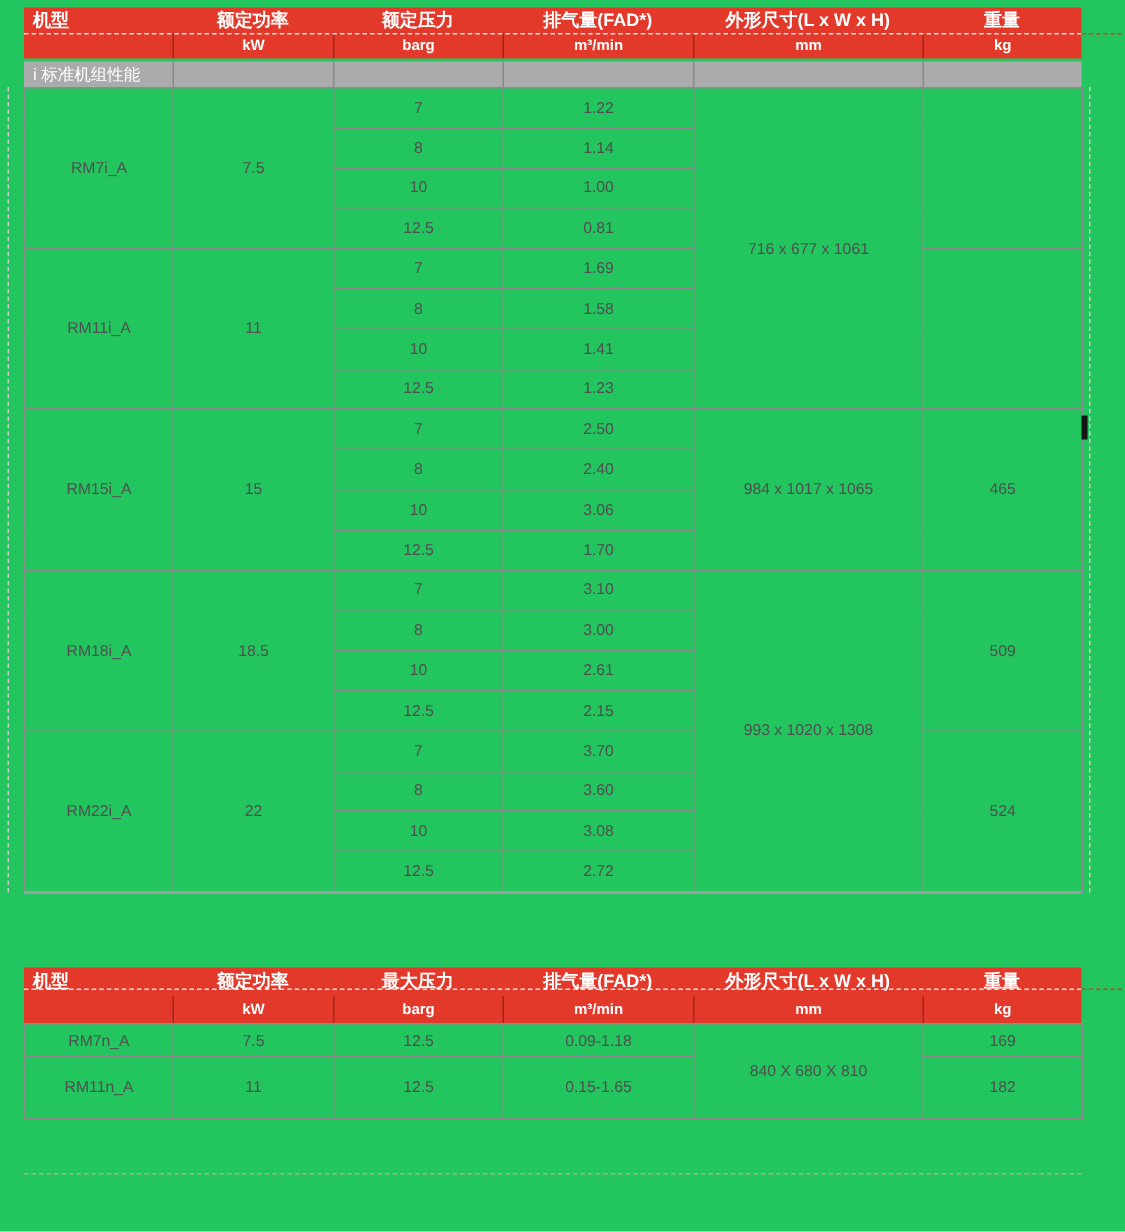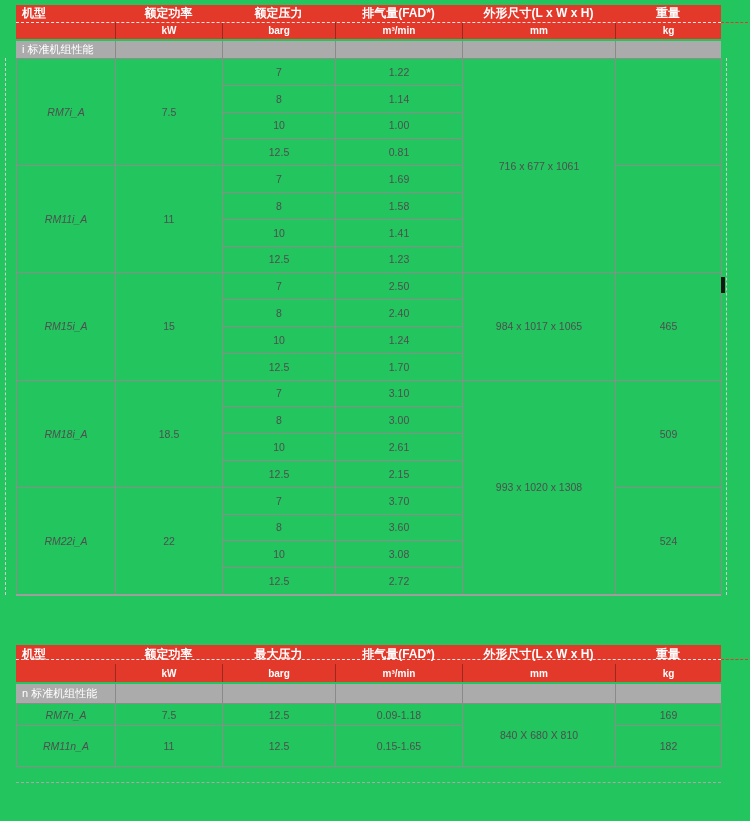--- a/index.html
+++ b/index.html
@@ -23,21 +23,21 @@
   .band{display:flex;background:#ababab;margin-top:2px;}
   #t1 .band{height:17px;} #t2 .band{height:19px;}
   .bcell{box-sizing:border-box;height:100%;}
   .bcell.sep{border-left:1px solid #8a8a8a;}
   .bcell.first{display:flex;align-items:center;padding-left:6px;color:#fff;font-size:11px;}
 
   table.body{border-collapse:collapse;table-layout:fixed;width:705px;}
   #t1 table.body{height:537px;}
   table.body td{border:1px solid #8c8c8c;text-align:center;vertical-align:middle;
      font-size:10.5px;color:#4f4f4f;padding:0;overflow:hidden;}
-  td.model{text-align:left;padding-left:7px;font-style:italic;}
+  td.model{text-align:left;padding-left:7px;}
   td.edge-l{border-left:1px dashed #bdbdbd;}
   td.edge-r{border-right:1px dashed #bdbdbd;}
   td.dims2{padding-top:22px;}
   #t2 tr.r0{height:22px;} #t2 tr.r1{height:41px;}
 
   .bottom1{position:absolute;left:16px;top:594px;width:705px;height:2px;background:#9e9e9e;}
   .bottom2{position:absolute;left:16px;top:782px;width:705px;height:0;border-top:1px dashed #a8a8a8;}
   .guide{position:absolute;width:0;border-left:1px dashed #cccccc;}
   .guide-l{left:5px;top:58px;height:537px;}
   .guide-r{left:726px;top:58px;height:537px;}
@@ -135,21 +135,21 @@
             <td>2.50</td>
             <td rowspan="4">984 x 1017 x 1065</td>
             <td rowspan="4" class="edge-r">465</td>
           </tr>
           <tr>
             <td>8</td>
             <td>2.40</td>
           </tr>
           <tr>
             <td>10</td>
-            <td>1.24</td>
+            <td>3.06</td>
           </tr>
           <tr>
             <td>12.5</td>
             <td>1.70</td>
           </tr>
           <tr>
             <td rowspan="4" class="model edge-l">RM18i_A</td>
             <td rowspan="4">18.5</td>
             <td>7</td>
             <td>3.10</td>
@@ -203,28 +203,20 @@
         </div>
       <div class="hrow units">
           <div class="ucell first" style="width: 99px;"></div>
           <div class="ucell sep" style="width: 107px;">kW</div>
           <div class="ucell sep" style="width: 113px;">barg</div>
           <div class="ucell sep" style="width: 127px;">m³/min</div>
           <div class="ucell sep" style="width: 153px;">mm</div>
           <div class="ucell sep" style="width: 106px;">kg</div>
         </div>
       <div class="hdash"></div>
-    </div>
-    <div class="band">
-      <div class="bcell first" style="width:99px">n 标准机组性能</div>
-      <div class="bcell sep" style="width:107px"></div>
-      <div class="bcell sep" style="width:113px"></div>
-      <div class="bcell sep" style="width:127px"></div>
-      <div class="bcell sep" style="width:153px"></div>
-      <div class="bcell sep" style="width:106px"></div>
     </div>
     <table class="body">
       <colgroup>
           <col style="width: 99px;">
           <col style="width: 107px;">
           <col style="width: 113px;">
           <col style="width: 127px;">
           <col style="width: 153px;">
           <col style="width: 106px;">
         </colgroup>

